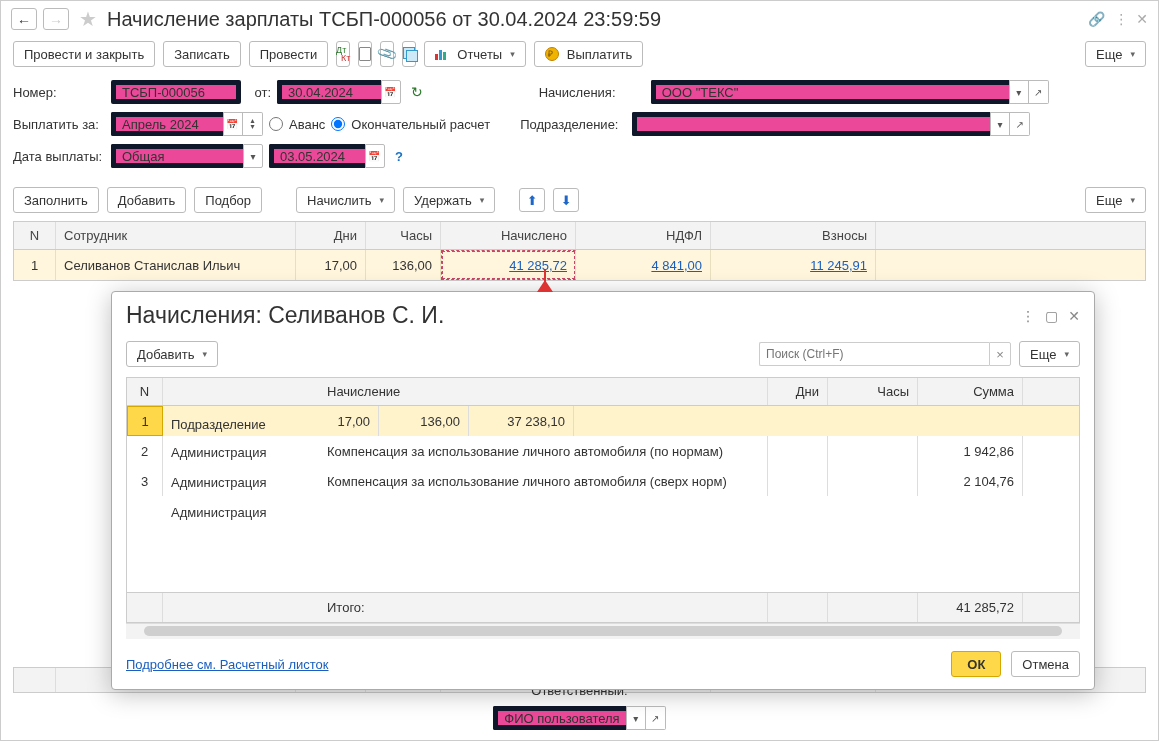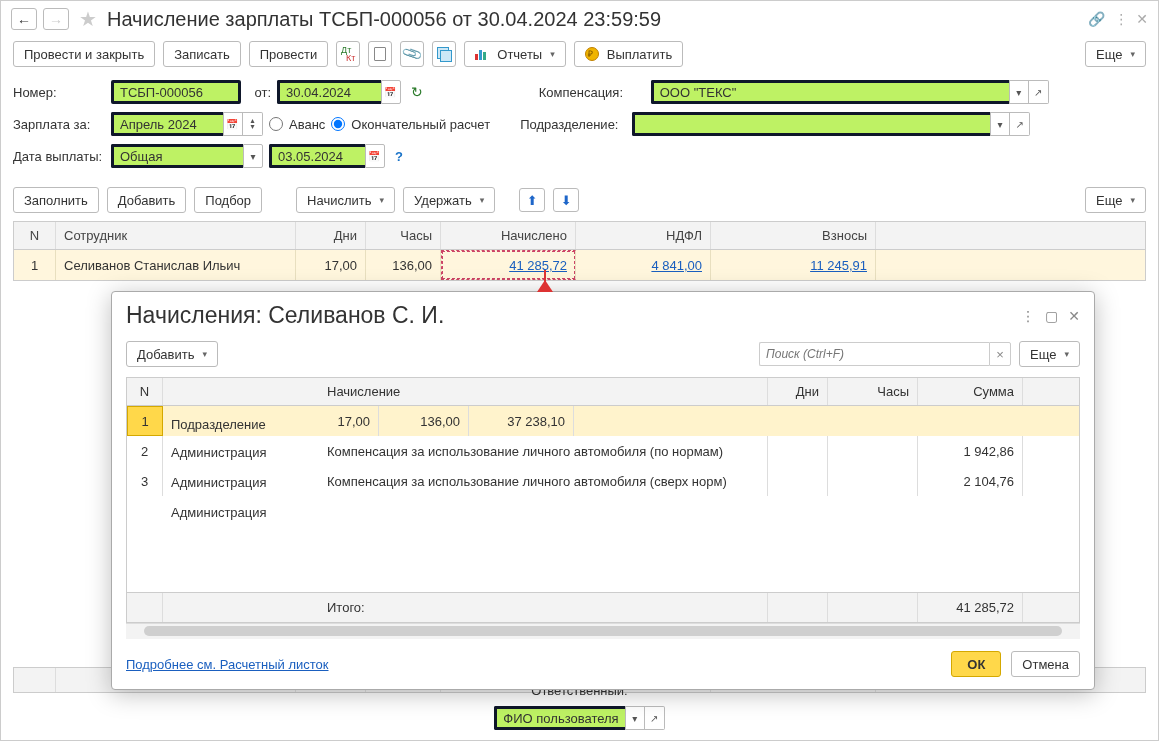--- a/index.html
+++ b/index.html
@@ -7,29 +7,29 @@
 .titlebar { display: flex; align-items: center; padding: 6px 10px; gap: 6px; }
 .nav-btn { width: 26px; height: 22px; border: 1px solid #bbb; background: #fff; border-radius: 3px; display: flex; align-items: center; justify-content: center; cursor: pointer; font-size: 14px; }
 .nav-btn.disabled { color: #ccc; }
 .star { color: #ccc; font-size: 20px; margin: 0 4px; }
 .title { font-size: 20px; font-weight: normal; flex: 1; }
 .titlebar-right { display: flex; gap: 8px; align-items: center; color: #aaa; }
 .titlebar-right span { cursor: pointer; font-size: 14px; }
 .toolbar { display: flex; align-items: center; gap: 8px; padding: 4px 12px 10px; }
 .btn { border: 1px solid #bbb; background: #fff; border-radius: 3px; padding: 4px 10px; height: 26px; display: inline-flex; align-items: center; cursor: pointer; font-size: 13px; gap: 4px; }
 .btn.primary-yellow { background: #ffd84a; border-color: #d4a800; font-weight: bold; }
-.btn-icon { width: 24px; padding: 0; justify-content: center; }
+.btn-icon { width: 14px; padding: 0; justify-content: center; }
 .btn-drop::after { content: "▾"; font-size: 9px; margin-left: 4px; color: #666; }
 .toolbar-spacer { flex: 1; }
 .form-area { padding: 2px 12px 8px; }
 .form-row { display: flex; align-items: center; gap: 6px; margin-bottom: 6px; height: 26px; }
 .lbl { font-size: 13px; color: #333; white-space: nowrap; }
 .lbl-w1 { width: 92px; }
 .lbl-ot { width: 20px; text-align: right; margin-left: 4px; }
-.input { border: 3px solid #0f172a; background: #bef264; border-radius: 2px; height: 24px; padding: 2px 6px; font-size: 13px; display: flex; align-items: center; }
+.input { border: 5px solid #0f172a; background: #ec4899; border-radius: 2px; height: 24px; padding: 2px 6px; font-size: 13px; display: flex; align-items: center; }
 .input-wrap { display: flex; align-items: center; }
 .input-wrap .input { border-right: none; border-radius: 2px 0 0 2px; }
 .input-btn { border: 1px solid #bbb; background: #fff; width: 20px; height: 24px; display: flex; align-items: center; justify-content: center; cursor: pointer; font-size: 10px; color: #555; }
 .input-btn + .input-btn { border-left: none; }
 .input-btn:last-child { border-radius: 0 2px 2px 0; }
 .mini-icon { color: #2a7a2a; font-size: 14px; margin-left: 4px; cursor: pointer; }
 .radio { width: 14px; height: 14px; }
 .help-q { color: #1a73c8; font-weight: bold; margin-left: 4px; cursor: pointer; }
 .action-row { display: flex; align-items: center; gap: 8px; padding: 4px 12px; }
 .arrow-btn { width: 26px; height: 24px; border: 1px solid #bbb; background: #fff; border-radius: 3px; display: flex; align-items: center; justify-content: center; cursor: pointer; }
@@ -52,21 +52,21 @@
 .cell-active { border: 1px dashed #c46; outline: 1px dashed #c46; outline-offset: -2px; }
 .popup { position: absolute; left: 110px; top: 290px; width: 984px; background: #fff; border: 1px solid #aaa; border-radius: 4px; box-shadow: 0 4px 24px rgba(0,0,0,0.25); z-index: 10; }
 .popup-arrow { position: absolute; top: -12px; left: 425px; width: 0; height: 0; border-left: 8px solid transparent; border-right: 8px solid transparent; border-bottom: 12px solid #d33; }
 .popup-arrow-line { position: absolute; top: -22px; left: 432px; width: 2px; height: 12px; background: #d33; }
 .popup-head { display: flex; align-items: center; padding: 10px 14px 8px; }
 .popup-title { font-size: 23px; flex: 1; }
 .popup-head-icons { display: flex; gap: 10px; color: #888; font-size: 14px; }
 .popup-head-icons span { cursor: pointer; }
 .popup-toolbar { display: flex; align-items: center; gap: 8px; padding: 4px 14px 10px; }
 .search-wrap { display: flex; align-items: center; margin-left: auto; }
-.search-input { border: 1px solid #ccc; height: 24px; width: 230px; padding: 2px 6px; font-size: 12px; font-style: italic; color: #999; border-radius: 2px 0 0 2px; border-right: none; }
+.search-input { border: 1px solid #ccc; height: 24px; width: 230px; padding: 2px 6px; font-size: 12px; color: #999; border-radius: 2px 0 0 2px; border-right: none; }
 .search-clear { border: 1px solid #ccc; width: 22px; height: 24px; display: flex; align-items: center; justify-content: center; cursor: pointer; border-radius: 0 2px 2px 0; color: #888; }
 .popup-table { margin: 0 14px; border: 1px solid #ccc; }
 .p-thead { display: flex; background: #f3f3f3; border-bottom: 1px solid #ccc; height: 28px; }
 .p-th, .p-td { border-right: 1px solid #ddd; display: flex; align-items: center; padding: 0 8px; }
 .p-col-n { width: 36px; justify-content: center; }
 .p-col-dep { width: 156px; margin-top: 46px; }
 .p-col-nach { width: 449px; }
 .p-col-dni { width: 60px; justify-content: flex-end; }
 .p-col-chy { width: 90px; justify-content: flex-end; }
 .p-col-sum { width: 105px; justify-content: flex-end; }
@@ -152,30 +152,30 @@
   <div class="form-row">
     <span class="lbl lbl-w1">Номер:</span>
     <div class="input" style="width:130px">ТСБП-000056</div>
     <span class="lbl lbl-ot">от:</span>
     <div class="input-wrap">
       <div class="input" style="width:104px">30.04.2024</div>
       <div class="input-btn">📅</div>
     </div>
     <span class="mini-icon">↻</span>
     <span style="width:104px"></span>
-    <span class="lbl" style="width:106px">Компенсация:</span>
+    <span class="lbl" style="width:106px">Начисления:</span>
     <div class="input-wrap" style="flex:0 0 auto">
       <div class="input" style="width:358px">ООО "ТЕКС"</div>
       <div class="input-btn">▾</div>
       <div class="input-btn">↗</div>
     </div>
   </div>
 
   <div class="form-row">
-    <span class="lbl lbl-w1">Зарплата за:</span>
+    <span class="lbl lbl-w1">Выплатить за:</span>
     <div class="input-wrap">
       <div class="input" style="width:112px">Апрель 2024</div>
       <div class="input-btn">📅</div>
       <div class="input-btn" style="font-size:8px;line-height:6px">▴<br>▾</div>
     </div>
     <input type="radio" class="radio" style="">
     <span class="lbl">Аванс</span>
     <input type="radio" class="radio" checked="" style="">
     <span class="lbl">Окончательный расчет</span>
     <span class="lbl" style="width:106px;margin-left:24px">Подразделение:</span>

